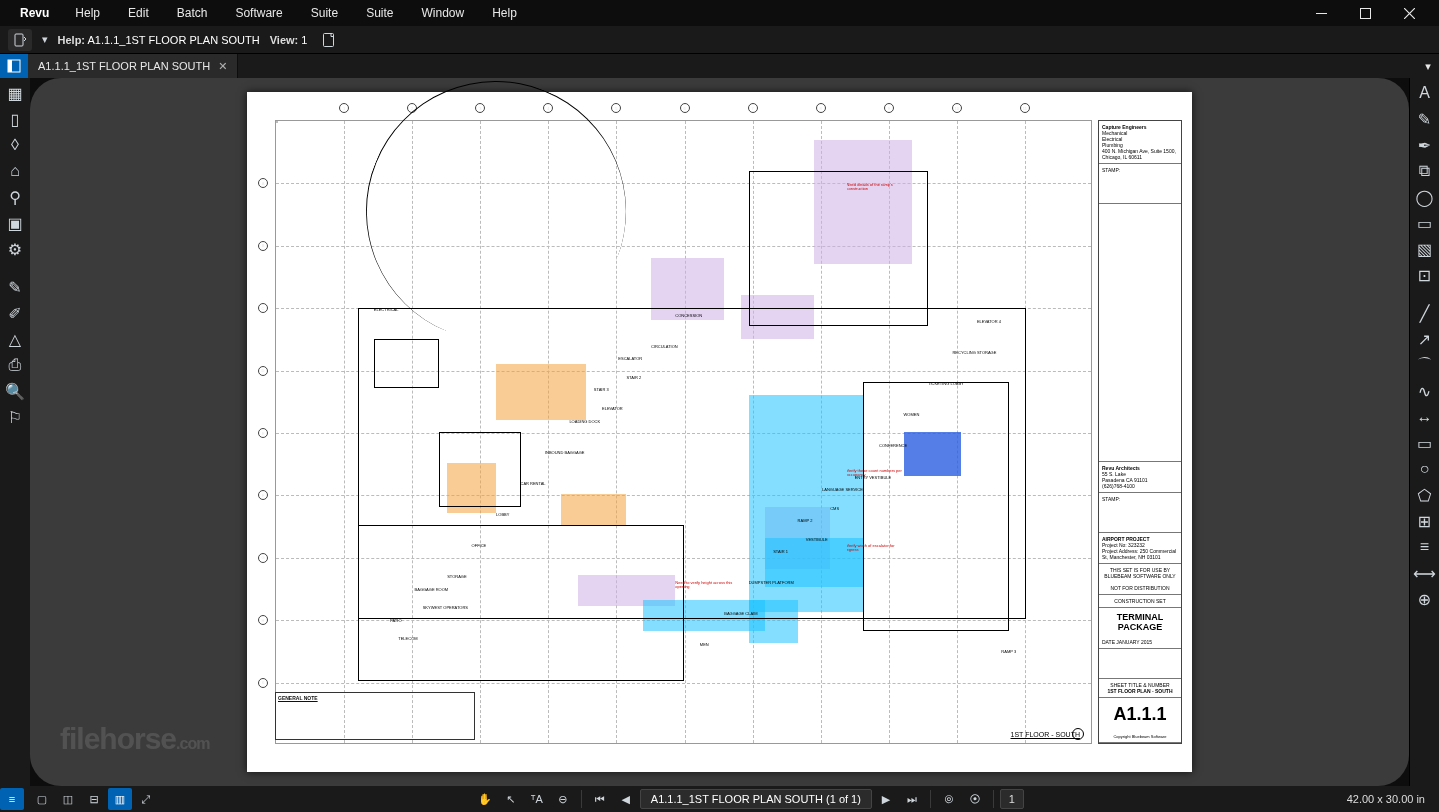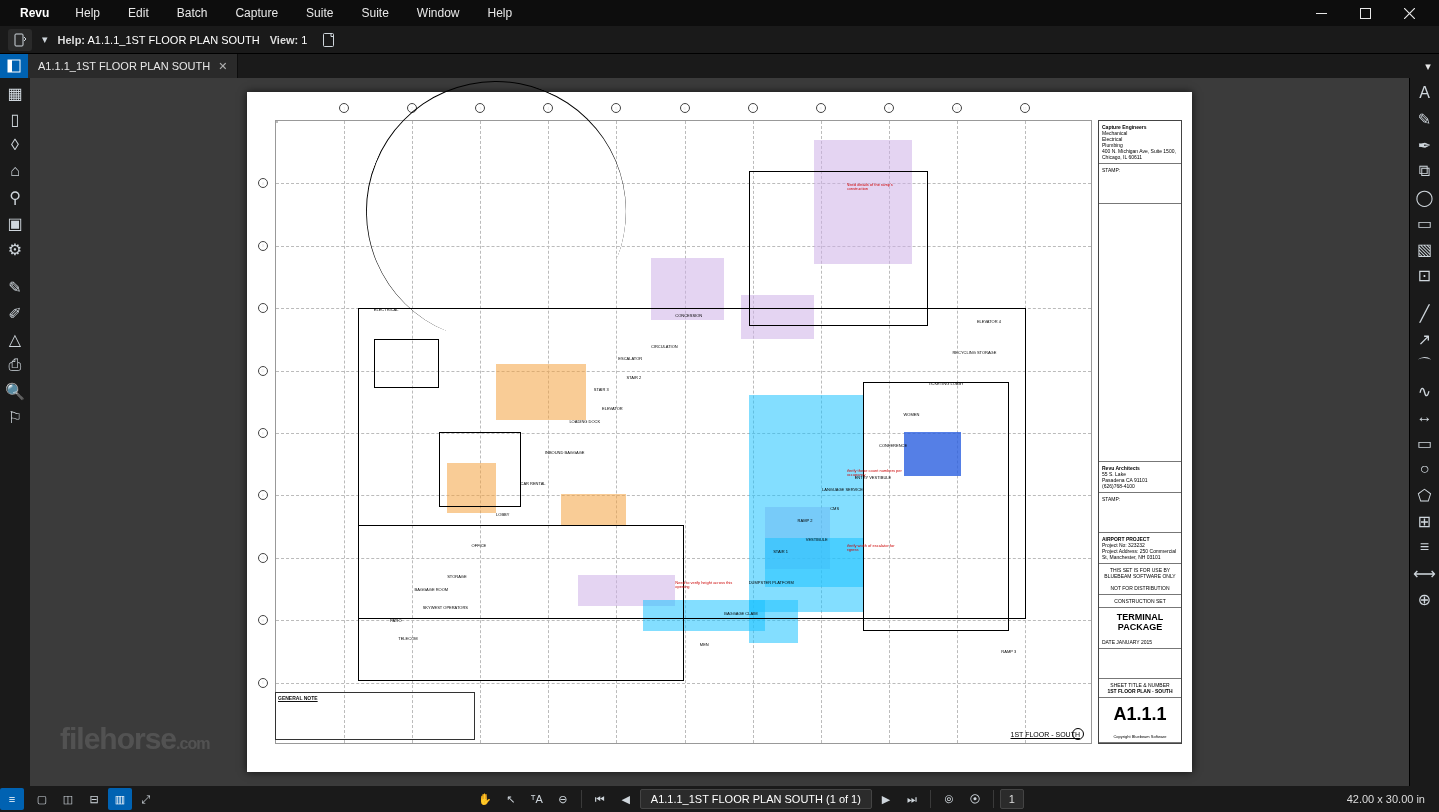--- a/index.html
+++ b/index.html
@@ -26,21 +26,21 @@
 .tabbar .tab-dd { margin-left: auto; width: 22px; display:flex;align-items:center;justify-content:center; }
 
 
 .main { flex: 1; display: flex; min-height: 0; }
 .left-rail, .right-rail { width: 30px; background: #1a1a1a; display: flex; flex-direction: column; align-items: center; padding-top: 4px; gap: 4px; }
 .right-rail { border-left: 1px solid #000; }
 .rail-btn { width: 26px; height: 22px; display: flex; align-items: center; justify-content: center; cursor: pointer; border-radius: 2px; color: #cfd6dc; }
 .rail-btn.sep { margin-top: 12px; }
 
 
-.canvas-wrap { flex: 1; background: #3b3b3b; display: flex; justify-content: center; align-items: center; overflow: hidden; position: relative; }
+.canvas-wrap { flex: 1; background: #3b3b3b; display: flex; justify-content: center; align-items: center; overflow: hidden; position: relative; border-radius: 31px; }
 .page { background: #fff; width: 945px; height: 680px; box-shadow: 0 0 8px rgba(0,0,0,.7); position: relative; }
 
 
 .plan { position: absolute; left: 28px; top: 28px; right: 100px; bottom: 28px; border: .5px solid #999; }
 .plan::before, .plan::after { content:''; position:absolute; border:.5px dashed #bbb; }
 .dash-h { position:absolute; left:0; right:0; border-top:.5px dashed #bbb; }
 .dash-v { position:absolute; top:0; bottom:0; border-left:.5px dashed #bbb; }
 .bubble { position:absolute; width:10px; height:10px; border:1px solid #444; border-radius:50%; background:#fff; font-size:4px; display:flex; align-items:center; justify-content:center; }
 .box { position:absolute; border:1.5px solid #000; }
 .hl { position:absolute; opacity:.55; }
@@ -76,21 +76,21 @@
 svg { display:block; }
 </style>
 </head>
 <body>
 
 <div class="menubar">
   <div class="app">Revu</div>
   <div class="item">Help</div>
   <div class="item">Edit</div>
   <div class="item">Batch</div>
-  <div class="item">Capture</div>
+  <div class="item">Software</div>
   <div class="item">Suite</div>
   <div class="item">Suite</div>
   <div class="item">Window</div>
   <div class="item">Help</div>
   <div class="win-ctrl">
     <div>
         <svg width="11" height="1">
           <rect width="11" height="1" fill="#e8e8e8"></rect>
         </svg>
       </div>

